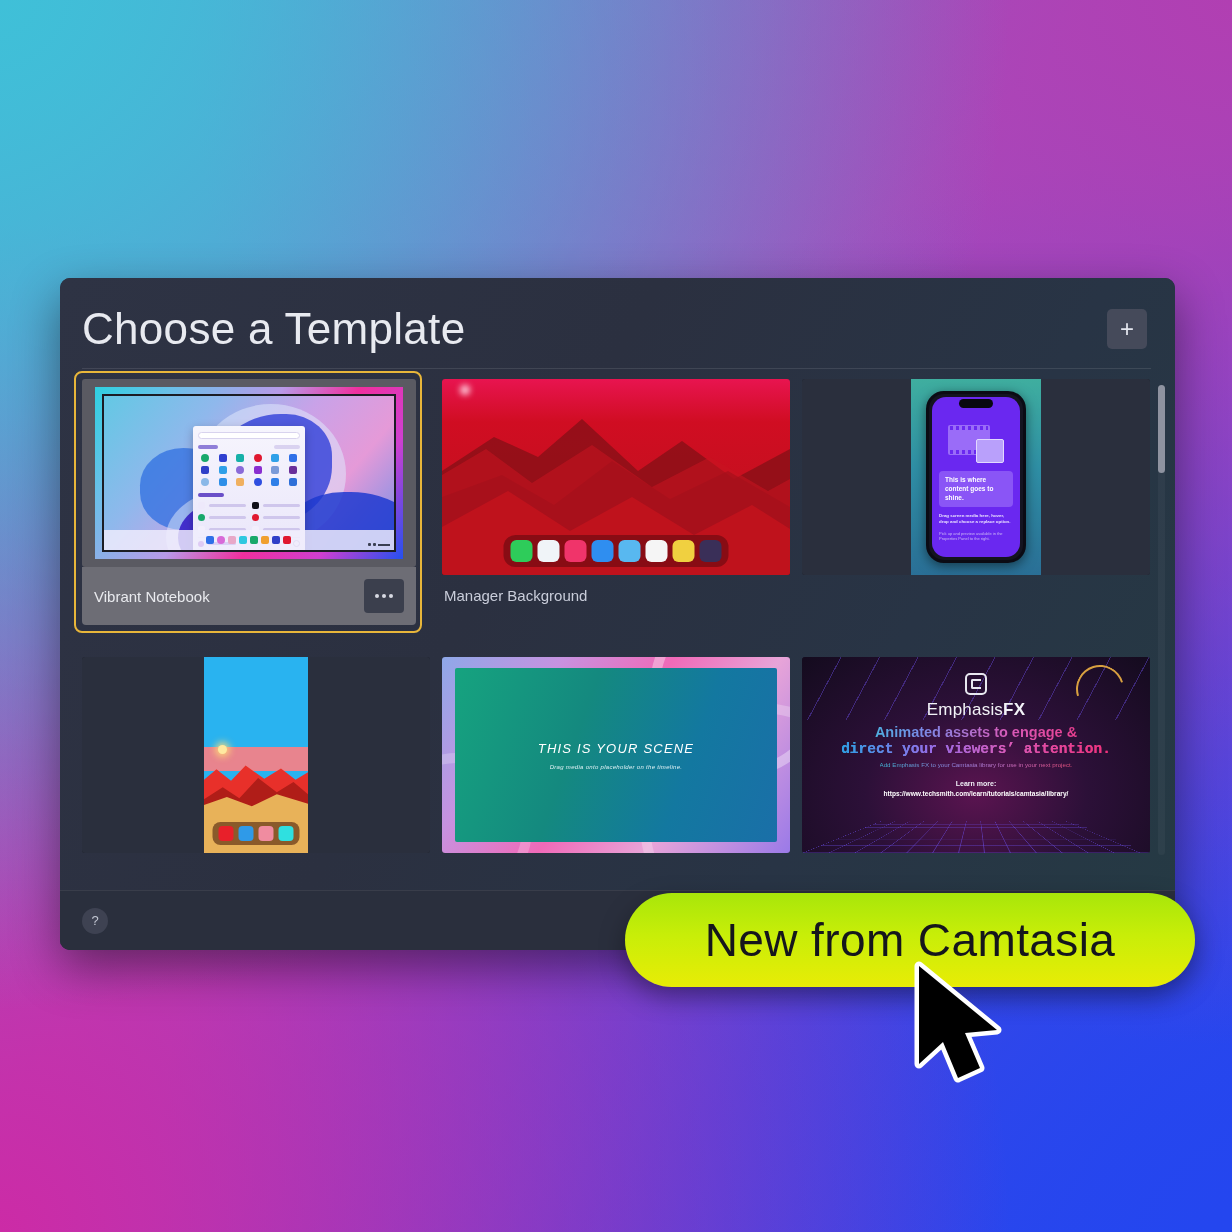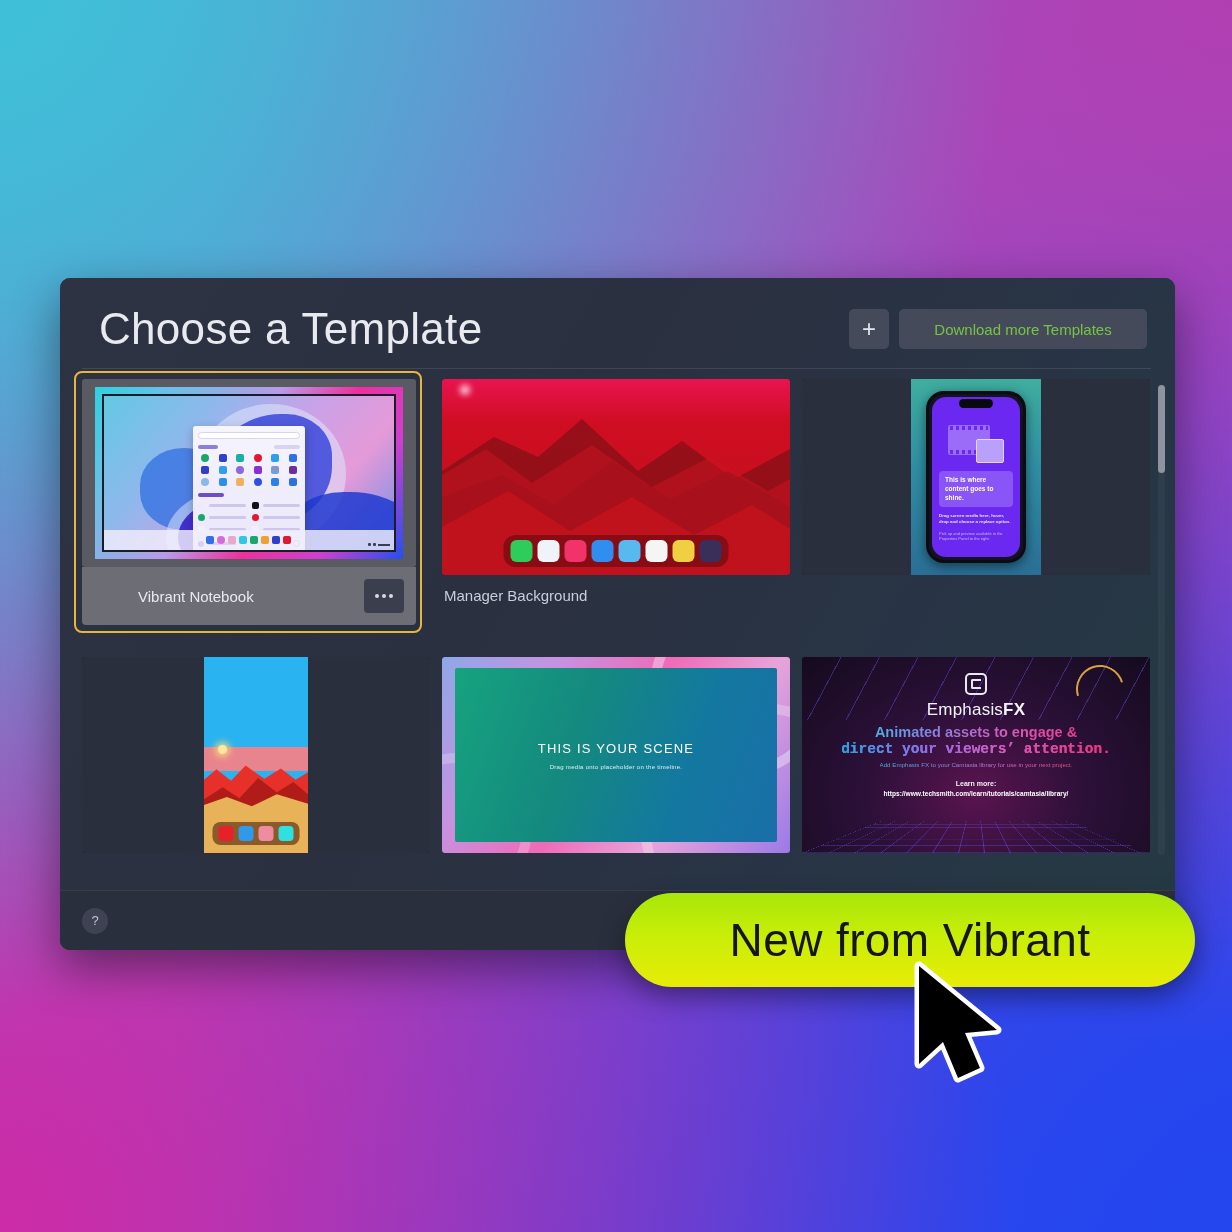--- a/index.html
+++ b/index.html
@@ -53,21 +53,20 @@
     flex: 1 1 auto; position: relative;
     background: linear-gradient(120deg, #2e3344 0%, #2b3040 40%, #283445 70%, #253a44 100%);
     display: flex; flex-direction: column;
     min-height: 0;
   }
 
   .header {
     display: flex; align-items: center;
     padding: 26px 28px 14px 22px;
     flex: 0 0 auto;
-    margin-left: 17px;
   }
   .page-title {
     font-size: 44px; font-weight: 400; color: #e8eaf0;
     letter-spacing: .3px; flex: 1 1 auto;
     font-family: "Liberation Sans", sans-serif;
   }
   .hdr-actions { display: flex; align-items: center; gap: 10px; }
   .plus-btn {
     width: 40px; height: 40px; border-radius: 5px;
     background: #454a5a;
@@ -113,21 +112,21 @@
     padding: 6px; width: 348px;
     background: transparent;
     margin: -8px 0 0 -8px;
   }
   .card.selected .thumb { width: 334px; height: 188px; }
   .card.selected .label-bar {
     background: #6d6d75; border-radius: 0 0 4px 4px;
     height: 58px; width: 334px;
     display: flex; align-items: center; padding: 0 12px;
   }
-  .card.selected .card-label { padding: 0; flex: 1 1 auto; color: #e9eaee; margin-left: 44px; }
+  .card.selected .card-label { padding: 0; flex: 1 1 auto; color: #e9eaee; }
   .dots-btn {
     width: 40px; height: 34px; border-radius: 4px;
     background: #3b3f4d;
     display: flex; align-items: center; justify-content: center;
     gap: 3px; cursor: pointer;
   }
   .dots-btn i { width: 4px; height: 4px; border-radius: 50%; background: #d7dae2; display:block; }
 
   .scrollbar-track {
     position: absolute; right: 10px; top: 16px;
@@ -260,21 +259,21 @@
   .t5 { width:100%; height:100%; position:relative; overflow:hidden;
         background: linear-gradient(125deg,#8ea8e8 0%, #c792e0 25%, #f06ab8 48%, #e8a4d8 70%, #9a7ae8 100%); }
   .t5-swirl { position:absolute; border-radius:50%; border:10px solid rgba(255,255,255,.35); }
   .s1 { width:180px; height:180px; right:-40px; top:-60px; }
   .s2 { width:240px; height:240px; right:-90px; bottom:-90px; border-color: rgba(255,255,255,.25); }
   .s3 { width:150px; height:150px; left:-60px; bottom:-50px; border-color: rgba(255,255,255,.22); }
   .t5-inner {
     position:absolute; inset: 11px 13px;
     background: linear-gradient(110deg,#16a37f 0%, #14897f 38%, #1378a0 70%, #1a6fa8 100%);
     border-radius: 2px;
-    display:flex; flex-direction:column; align-items:center; justify-content:center;
+    display:flex; flex-direction:column; align-items:center; justify-content:center;font-style:italic;
   }
   .t5-h { color:#fff; font-size:13px; letter-spacing:1.2px; }
   .t5-p { color:#dff2f5; font-size:6px; margin-top:8px; letter-spacing:.3px; }
 
   
   .t6 { width:100%; height:100%; position:relative; overflow:hidden;
         background: radial-gradient(ellipse at 50% 70%, #5a1450 0%, #2c1038 45%, #140b1e 100%); }
   .t6-grid {
     position:absolute; left:0; right:0; bottom:0; height:48%;
     background-image:
@@ -324,21 +323,20 @@
 
   <div class="window">
 
 
     <div class="body">
 
       <div class="header">
         <div class="page-title">Choose a Template</div>
         <div class="hdr-actions">
           <div class="plus-btn">+</div>
-          <div class="download-btn">Download more Templates</div>
         </div>
       </div>
       <div class="hdr-rule"></div>
 
       <div class="grid-wrap">
         <div class="grid">
 
           <div class="card selected">
             <div class="thumb">
               <div class="t1">
@@ -562,21 +560,21 @@
       </div>
 
       <div class="footer">
         <div class="help-btn">?</div>
       </div>
 
     </div>
   </div>
 
   <div class="callout">
-    <span>New from Vibrant</span>
+    <span>New from Camtasia</span>
   </div>
 
   <svg class="cursor" viewBox="0 0 110 130">
     <path d="M14 6 L14 104 L38 82 L53 118 L75 108 L60 73 L92 70 Z" fill="#000" stroke="#fff" stroke-width="9" stroke-linejoin="round"></path>
     <path d="M14 6 L14 104 L38 82 L53 118 L75 108 L60 73 L92 70 Z" fill="#000"></path>
   </svg>
 
 </div>
 
 </body></html>

